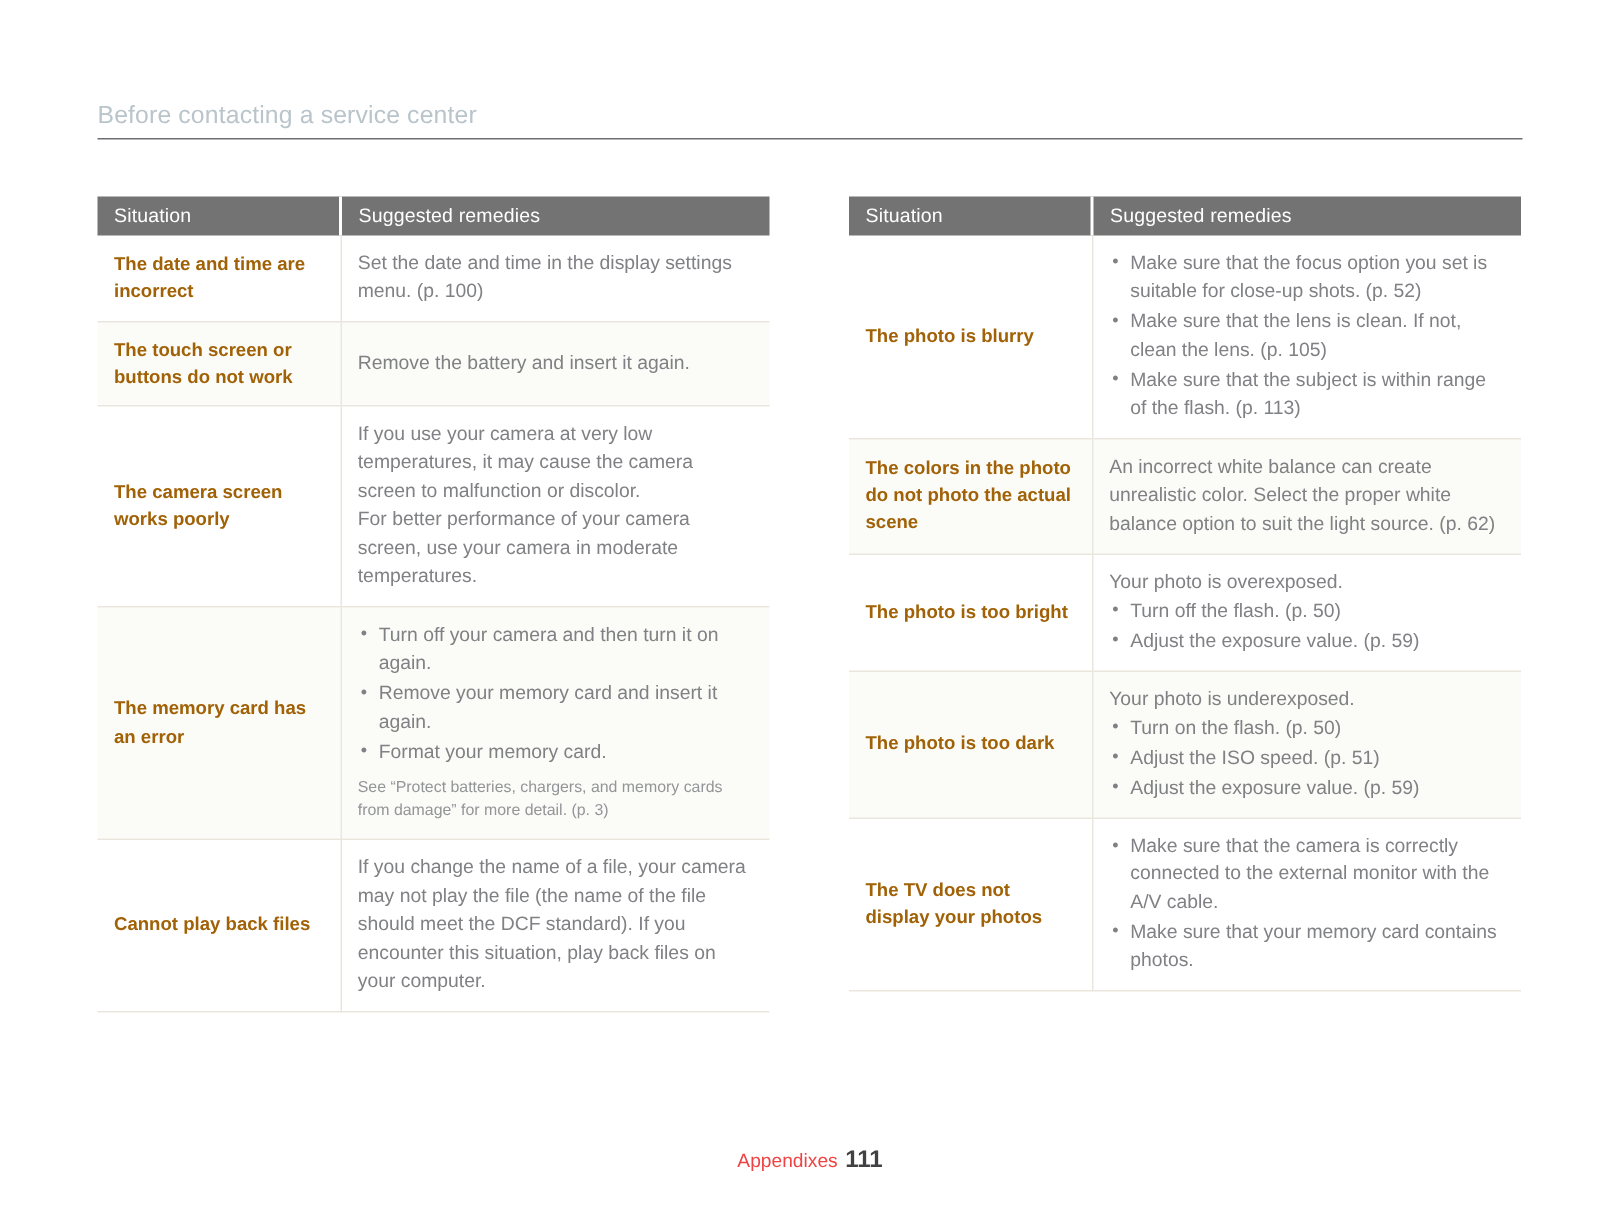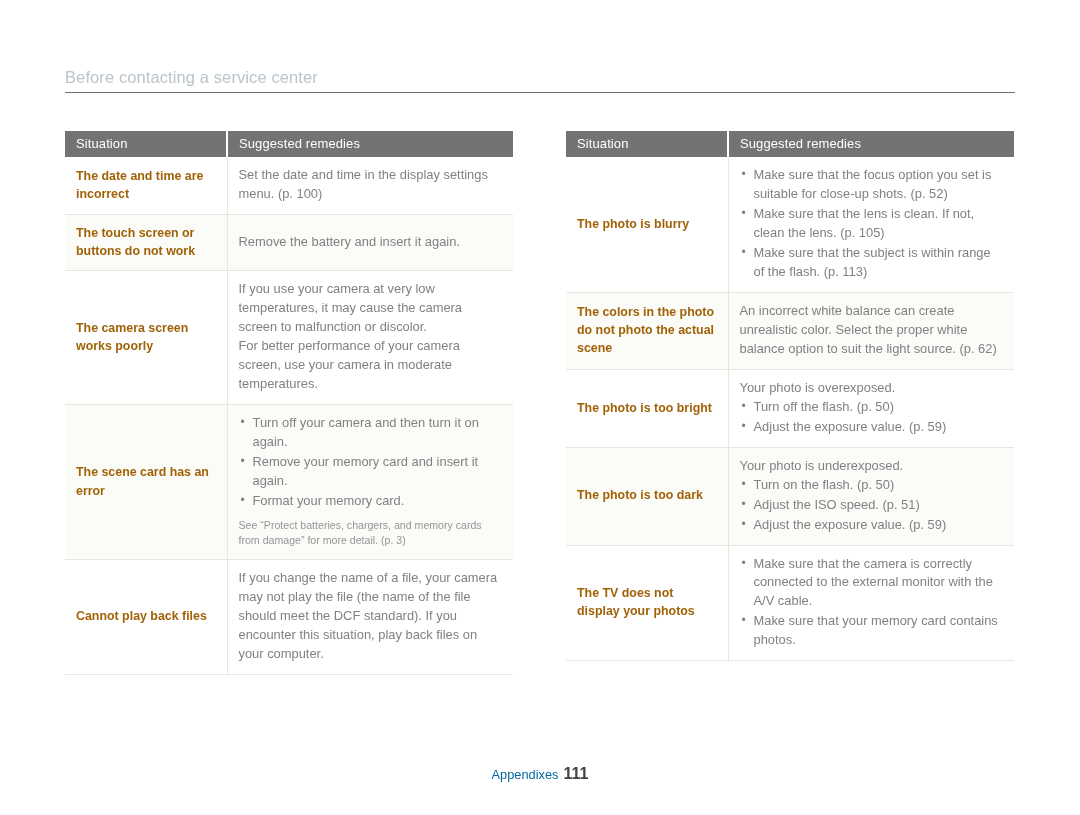--- a/index.html
+++ b/index.html
@@ -125,21 +125,21 @@
   .footer {
     position: absolute;
     left: 0;
     right: 0;
     top: 765px;
     text-align: center;
     white-space: nowrap;
   }
   .footer-label {
     font-size: 12.8px;
-    color: #0369a1;
+    color: #ef4444;
   }
   .footer-page {
     font-size: 16px;
     color: #414042;
     font-weight: bold;
     margin-left: 5px;
   }
 </style>
 </head>
 <body>
@@ -176,21 +176,21 @@
           </td>
         </tr>
         <tr>
           <td class="sit">The camera screen works poorly</td>
           <td class="rem">
             <p>If you use your camera at very low temperatures, it may cause the camera screen to malfunction or discolor.</p>
             <p>For better performance of your camera screen, use your camera in moderate temperatures.</p>
           </td>
         </tr>
         <tr class="alt">
-          <td class="sit">The scene card has an error</td>
+          <td class="sit">The memory card has an error</td>
           <td class="rem">
             <ul class="bl">
               <li>Turn off your camera and then turn it on again.</li>
               <li>Remove your memory card and insert it again.</li>
               <li>Format your memory card.</li>
             </ul>
             <div class="note">See “Protect batteries, chargers, and memory cards from damage” for more detail. (p. 3)</div>
           </td>
         </tr>
         <tr>

